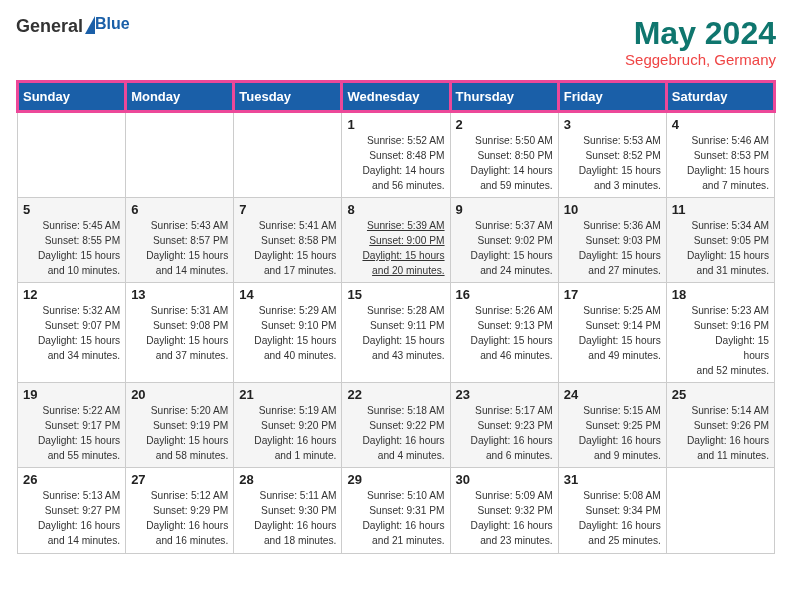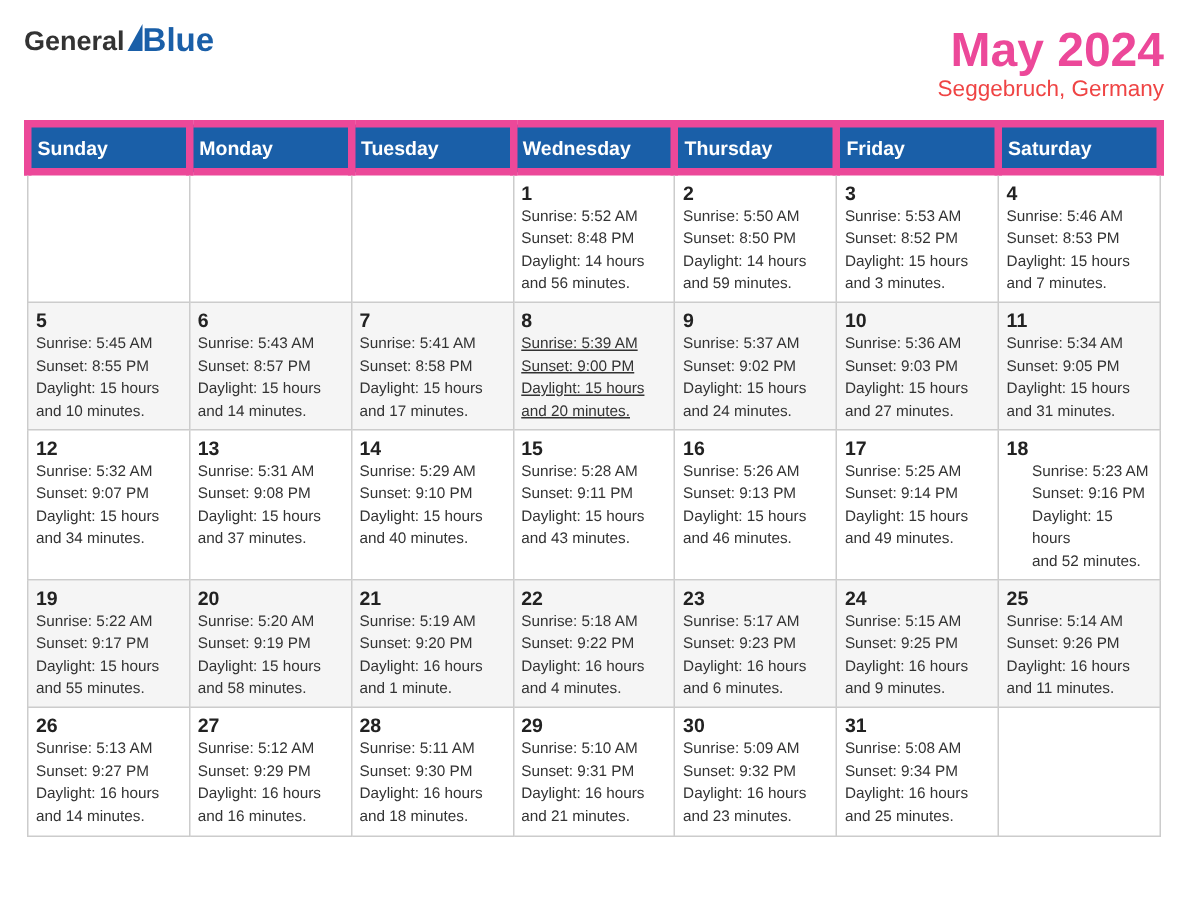--- a/index.html
+++ b/index.html
@@ -15,40 +15,40 @@
       justify-content: space-between;
       align-items: flex-start;
       margin-bottom: 12px;
     }
     .title-area {
       text-align: right;
     }
     .month-year {
       font-size: 32px;
       font-weight: bold;
-      color: #ec4899;
+      color: #0f766e;
       line-height: 1.1;
     }
     .location {
       font-size: 15px;
       color: #ef4444;
     }
     .calendar {
       width: 100%;
       border-collapse: collapse;
       border: 1px solid #ccc;
     }
     .calendar th {
       background: #1a5fa8;
       color: #fff;
       font-size: 13px;
       font-weight: bold;
       padding: 6px 4px;
       text-align: left;
-      border: 5px solid #ec4899;
+      border: 3px solid #ec4899;
     }
     .calendar td {
       vertical-align: top;
       border: 1px solid #ccc;
       padding: 4px 5px;
       font-size: 10.5px;
       color: #333;
       width: 108px;
       min-height: 80px;
       background: #fff;
@@ -60,20 +60,21 @@
       font-size: 13px;
       font-weight: bold;
       color: #222;
       display: block;
       margin-bottom: 2px;
     }
     .day-info {
       font-size: 10.2px;
       color: #333;
       line-height: 1.45;
+      text-align: right;
     }
     .empty-cell {
       background: #f9f9f9;
     }
     .logo-wrapper {
       display: flex;
       align-items: center;
       gap: 2px;
     }
     .logo-text-wrapper {
@@ -98,21 +99,21 @@
 </head>
 <body>
 
 <div class="header">
   <div class="logo-wrapper">
     <div class="logo-text-wrapper">
       <div class="logo-general-row">
         <span style="font-size:18px;font-weight:bold;color:#333;">General</span>
         <div class="logo-arrow"></div>
       </div>
-      <span style="font-size:22px;font-weight:bold;color:#1a5fa8;line-height:1;">Blue</span>
+      <span style="font-size:16px;font-weight:bold;color:#1a5fa8;line-height:1;">Blue</span>
     </div>
   </div>
   <div class="title-area">
     <div class="month-year">May 2024</div>
     <div class="location">Seggebruch, Germany</div>
   </div>
 </div>
 
 <table class="calendar">
   <thead>

